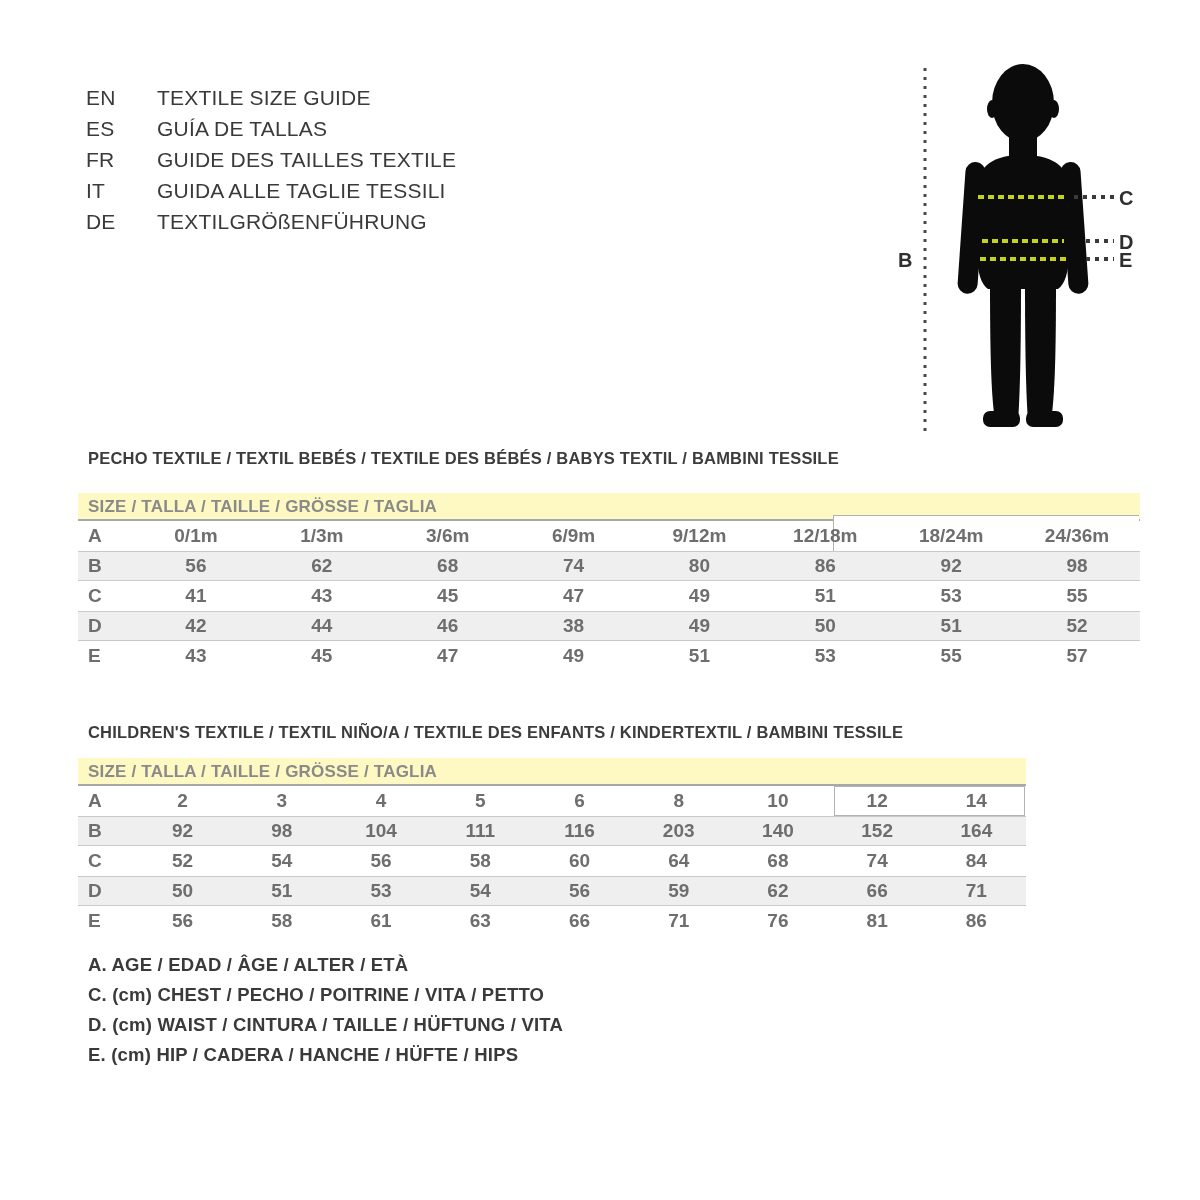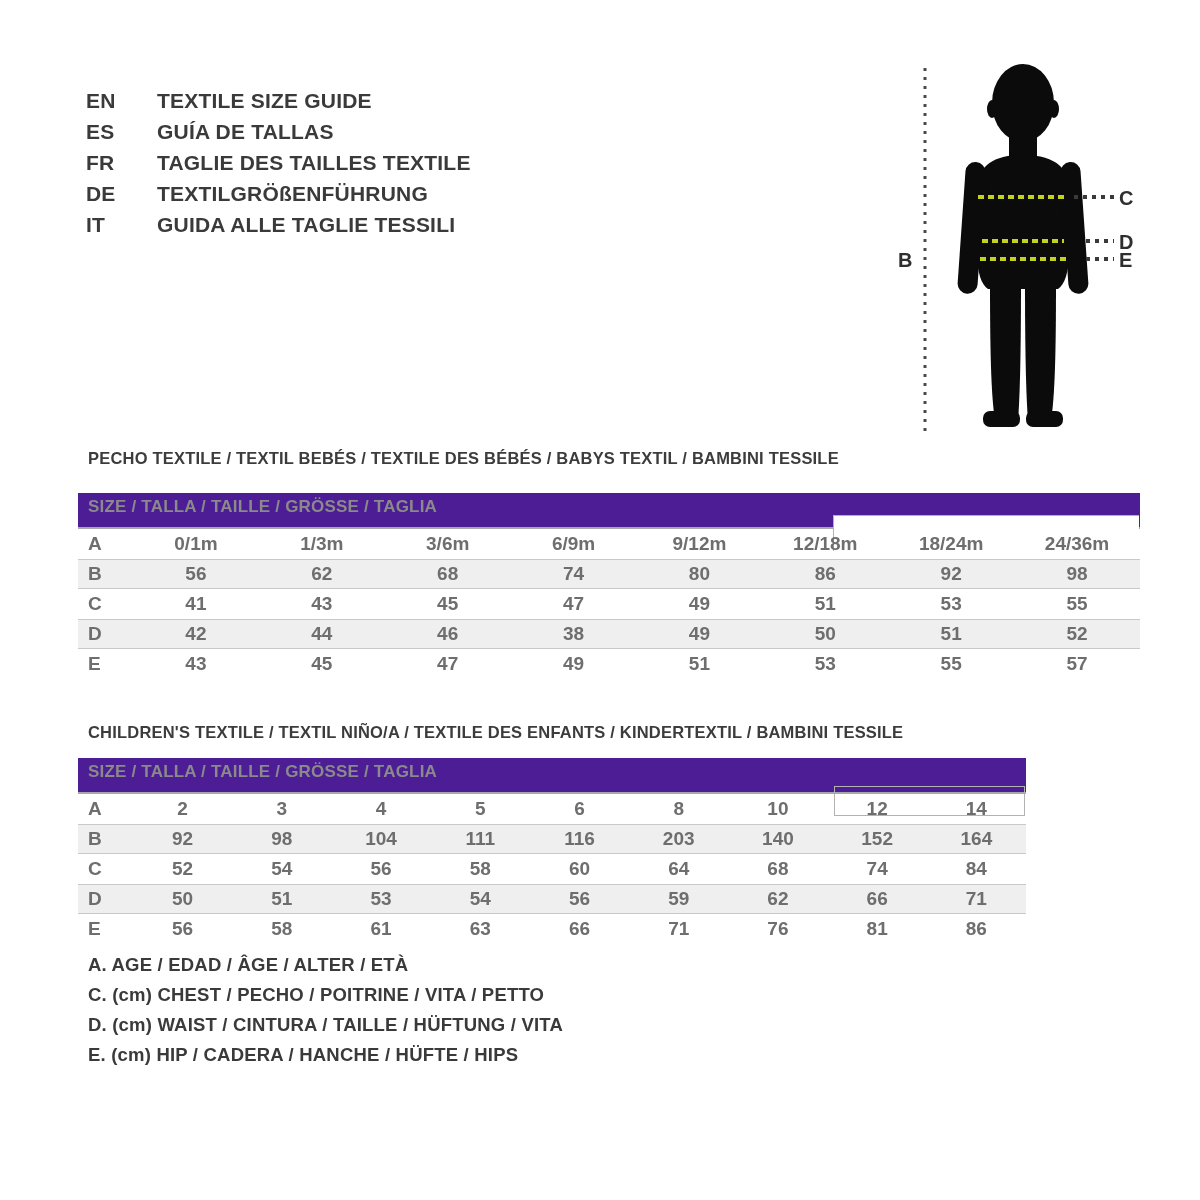--- a/index.html
+++ b/index.html
@@ -5,30 +5,30 @@
   html,body{margin:0;padding:0}
   body{
     width:1200px;height:1200px;position:relative;overflow:hidden;
     background:#ffffff;
     font-family:"Liberation Sans", sans-serif;
   }
   .abs{position:absolute}
 
   
   .lang{left:86px;top:82px}
-  .lang-row{display:flex;height:31px;align-items:flex-end;
-    font-weight:bold;font-size:21px;color:#3a3a3a;letter-spacing:.2px;white-space:nowrap}
+  .lang-row{display:flex;height:31px;align-items:center;
+    font-weight:normal;font-size:21px;color:#3a3a3a;letter-spacing:.2px;white-space:nowrap}
   .lang-code{width:71px;flex:0 0 71px}
 
   
   .sec-title{font-weight:bold;font-size:16.5px;color:#3c3c3c;letter-spacing:.2px;white-space:nowrap}
 
   
   .size-table{background:#fff}
-  .thead{height:36px;line-height:28px;background:#4c1d95;border-bottom:2px solid #a8a8a8;
+  .thead{height:28px;line-height:28px;background:#fef9c3;border-bottom:2px solid #a8a8a8;
     color:#8a8a8a;font-size:17px;font-weight:bold;padding-left:10px;box-sizing:border-box;
     letter-spacing:.2px;white-space:nowrap}
   .trow{display:flex;height:30px;align-items:center;font-size:19px;font-weight:bold;
     color:#6e6e6e;box-sizing:border-box;position:relative;z-index:2}
   .trow.stripe{background:#efefef;border-top:1px solid #c9c9c9;border-bottom:1px solid #c9c9c9}
   .tlabel{width:55px;flex:0 0 55px;padding-left:10px;box-sizing:border-box}
   .tcell{flex:1;text-align:center}
 
   
   .hl-babies{left:755px;top:22px;width:306px;height:36px;background:#ffffff;
@@ -52,29 +52,29 @@
   <div class="lang-row">
     <span class="lang-code">EN</span>
     <span>TEXTILE SIZE GUIDE</span>
   </div>
   <div class="lang-row">
     <span class="lang-code">ES</span>
     <span>GUÍA DE TALLAS</span>
   </div>
   <div class="lang-row">
     <span class="lang-code">FR</span>
-    <span>TAGLIE DES TAILLES TEXTILE</span>
+    <span>GUIDE DES TAILLES TEXTILE</span>
+  </div>
+  <div class="lang-row">
+    <span class="lang-code">IT</span>
+    <span>GUIDA ALLE TAGLIE TESSILI</span>
   </div>
   <div class="lang-row">
     <span class="lang-code">DE</span>
     <span>TEXTILGRÖßENFÜHRUNG</span>
-  </div>
-  <div class="lang-row">
-    <span class="lang-code">IT</span>
-    <span>GUIDA ALLE TAGLIE TESSILI</span>
   </div>
 </div>
 
 <div class="abs figure">
   <svg width="260" height="385" viewBox="0 0 260 385">
 
     <line x1="35" y1="13" x2="35" y2="377" stroke-width="3" stroke-dasharray="3 6" stroke="#4a4a4a"></line>
     <text x="8" y="212" class="fig-label">B</text>
 
     <g fill="#0b0b0b">

